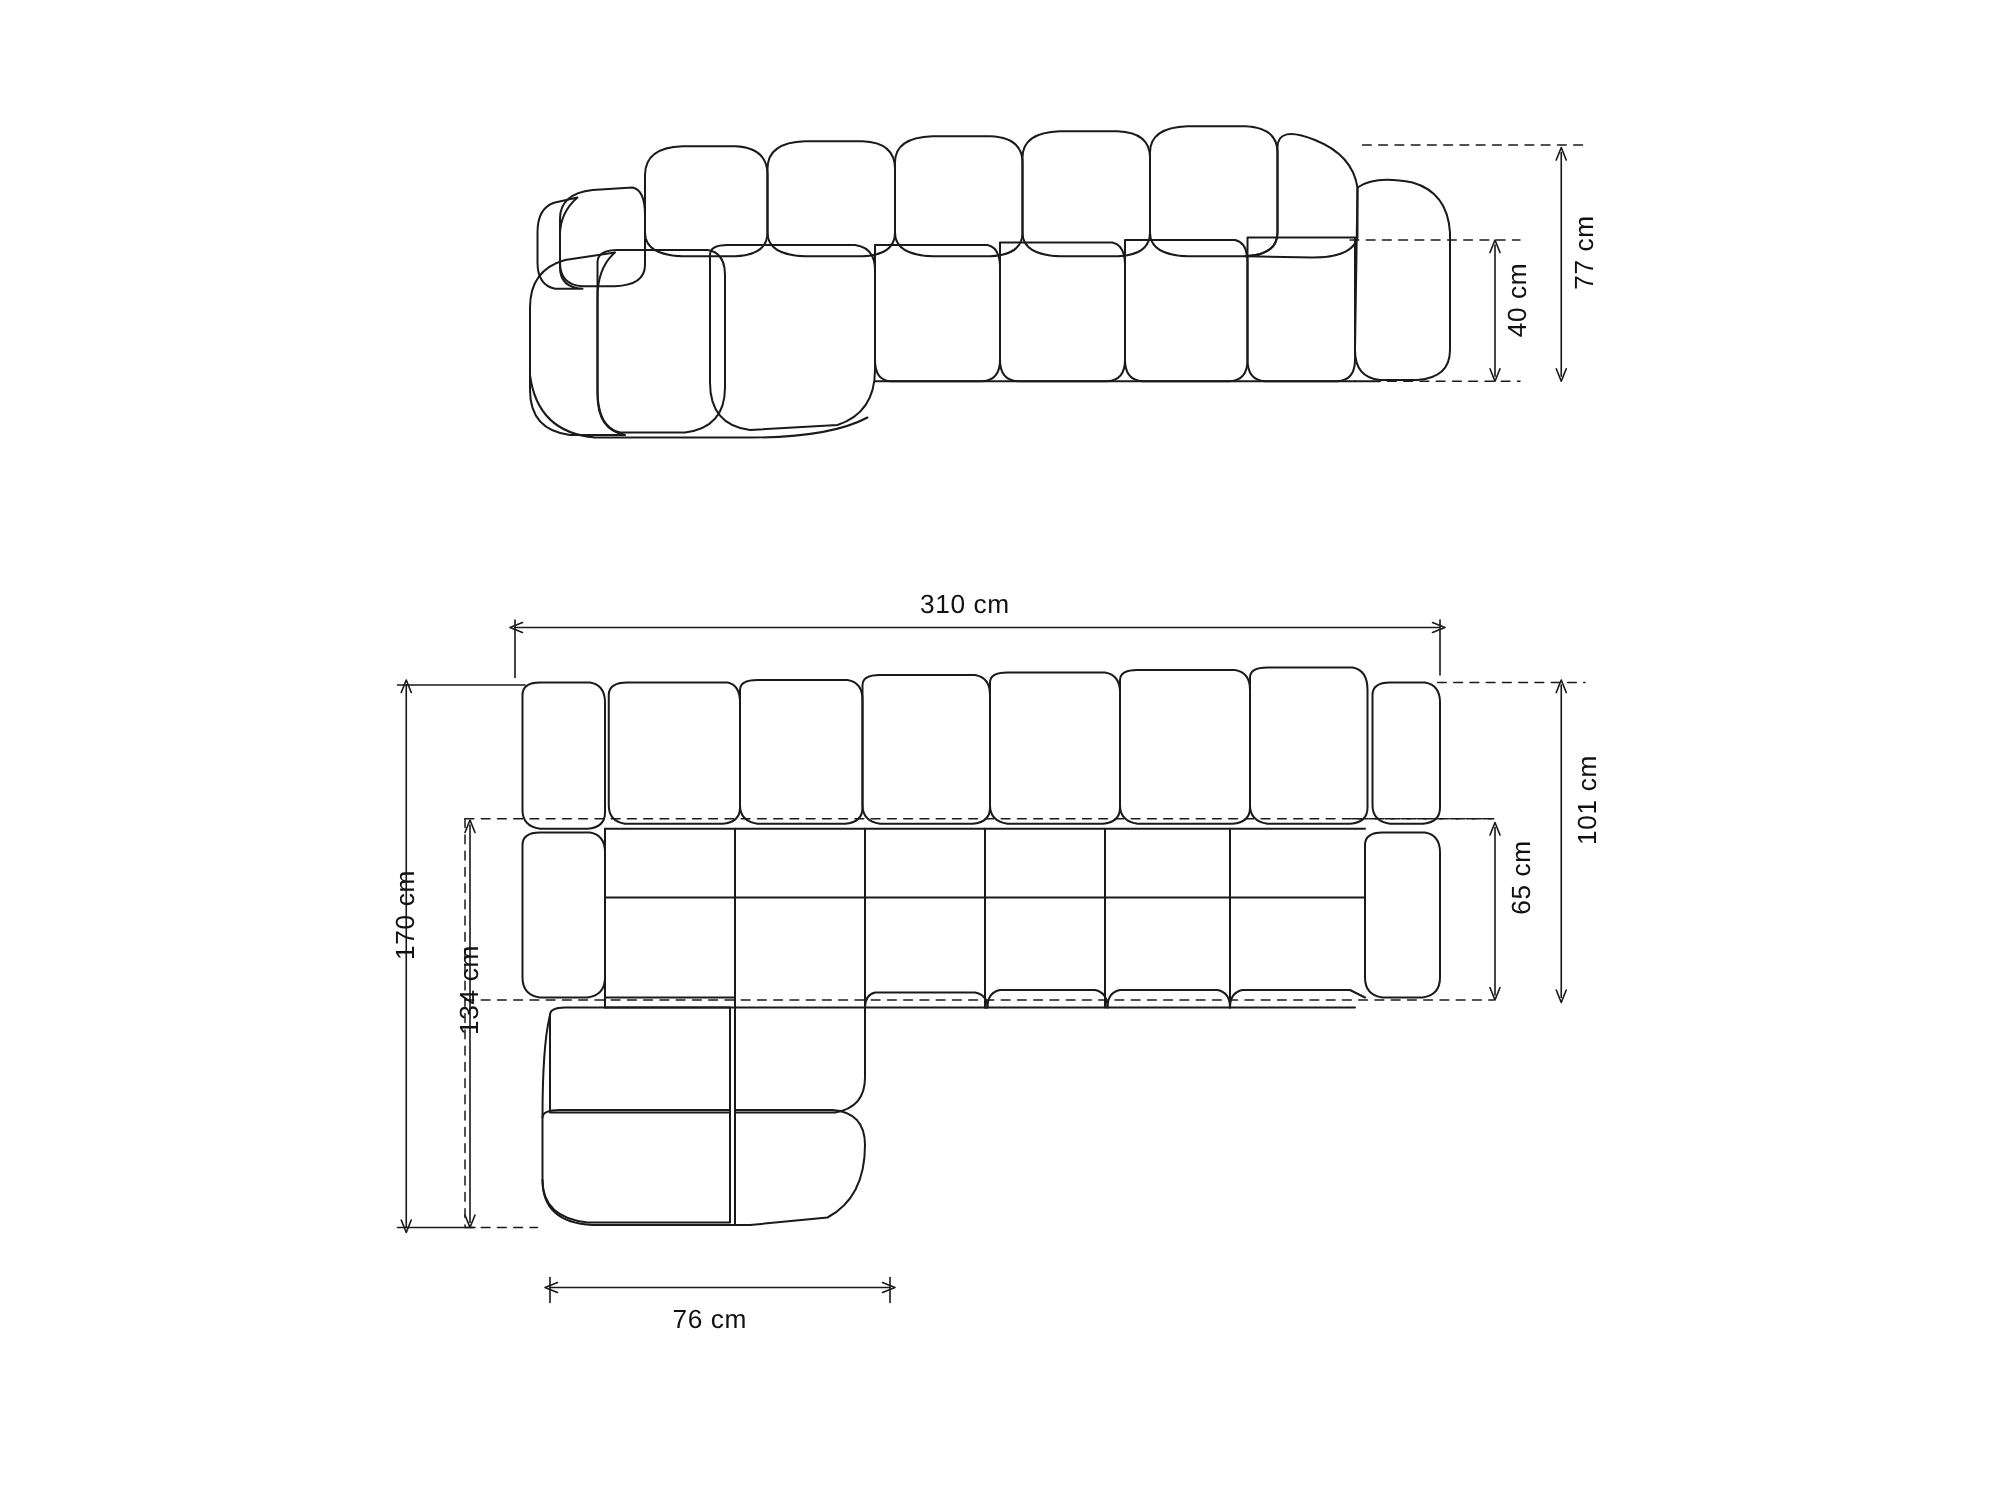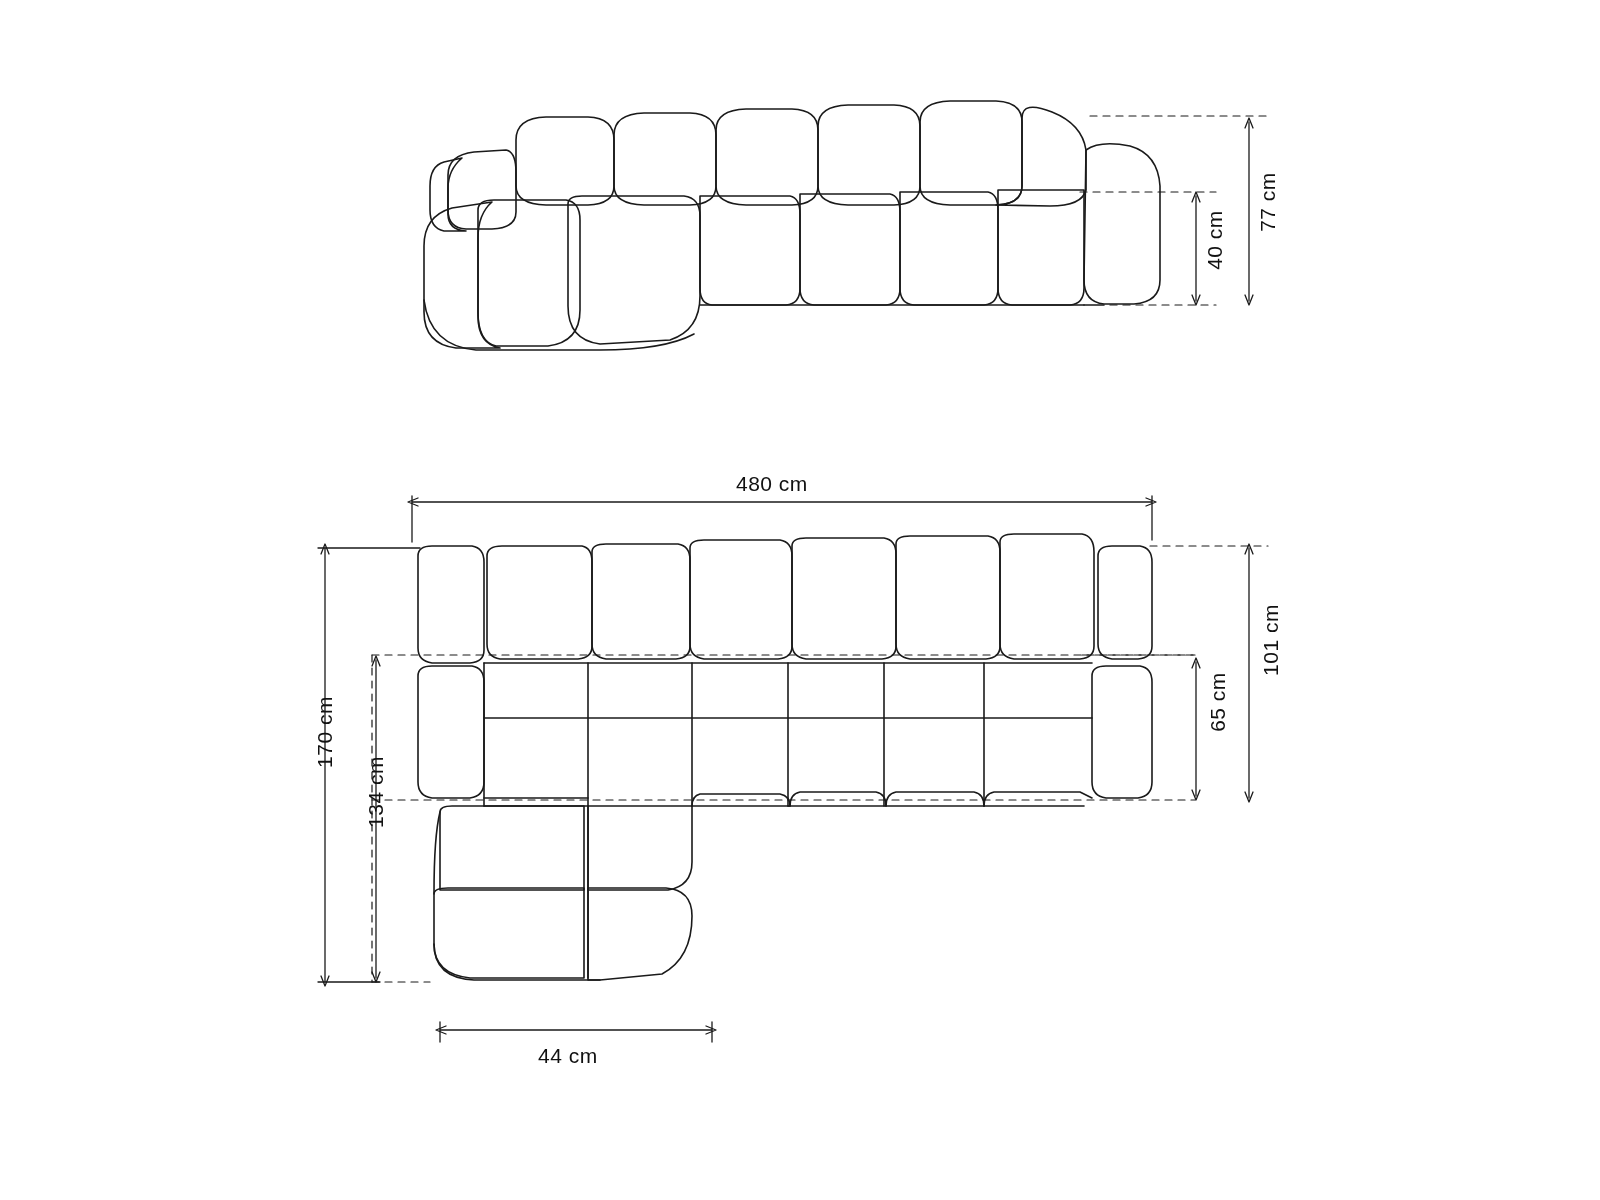--- a/index.html
+++ b/index.html
@@ -186,25 +186,25 @@
         <path d="M712 1022 L712 1042"></path>
       </g>
 
     </g>
   </svg>
 
   <div class="dim-label rot90" style="left: 1223px; top: 190px; width: 90px; text-align: center;">77 cm</div>
 
   <div class="dim-label rot90" style="left: 1170px; top: 228px; width: 90px; text-align: center;">40 cm</div>
 
-  <div class="dim-label" style="left: 736px; top: 472px;">480 cm</div>
+  <div class="dim-label" style="left: 736px; top: 472px;">310 cm</div>
 
   <div class="dim-label rot90" style="left: 277px; top: 720px; width: 96px; text-align: center;">170 cm</div>
 
   <div class="dim-label rot90" style="left: 328px; top: 780px; width: 96px; text-align: center;">134 cm</div>
 
   <div class="dim-label rot90" style="left: 1223px; top: 628px; width: 96px; text-align: center;">101 cm</div>
 
   <div class="dim-label rot90" style="left: 1170px; top: 690px; width: 96px; text-align: center;">65 cm</div>
 
-  <div class="dim-label" style="left: 538px; top: 1044px;">44 cm</div>
+  <div class="dim-label" style="left: 538px; top: 1044px;">76 cm</div>
 
 </div>
 
 </body></html>

